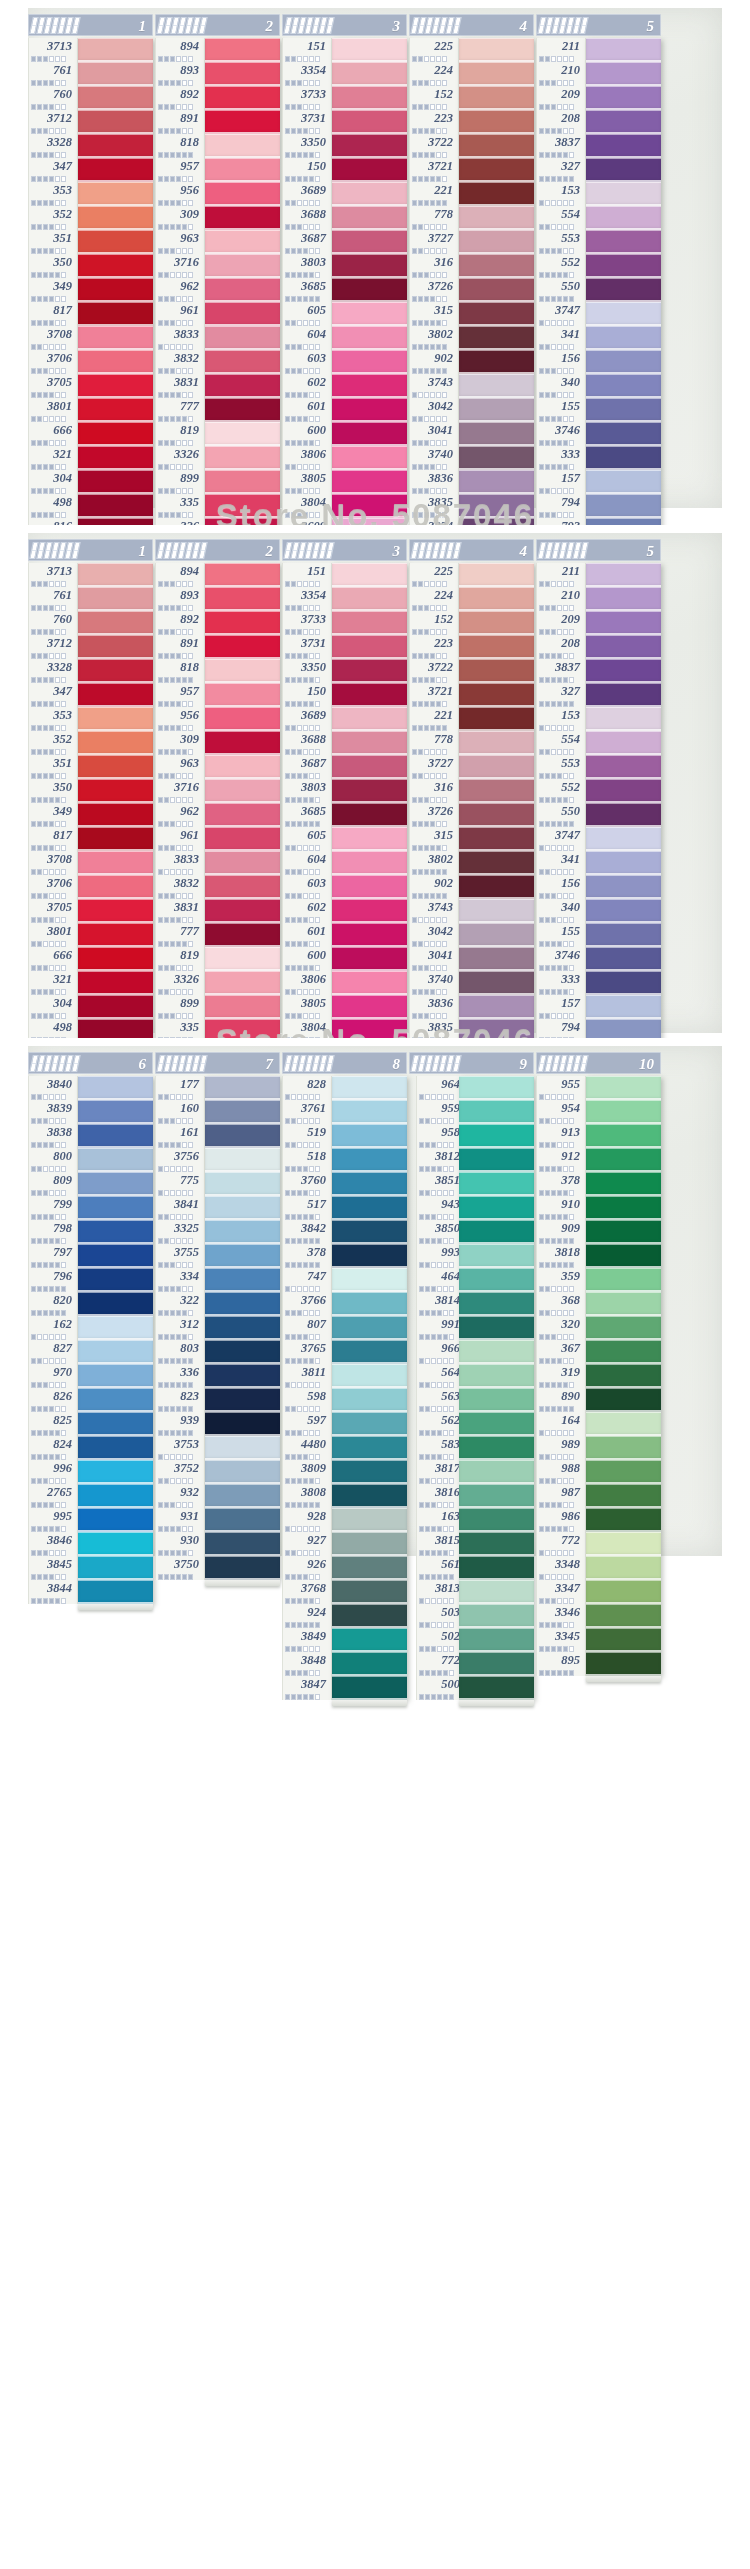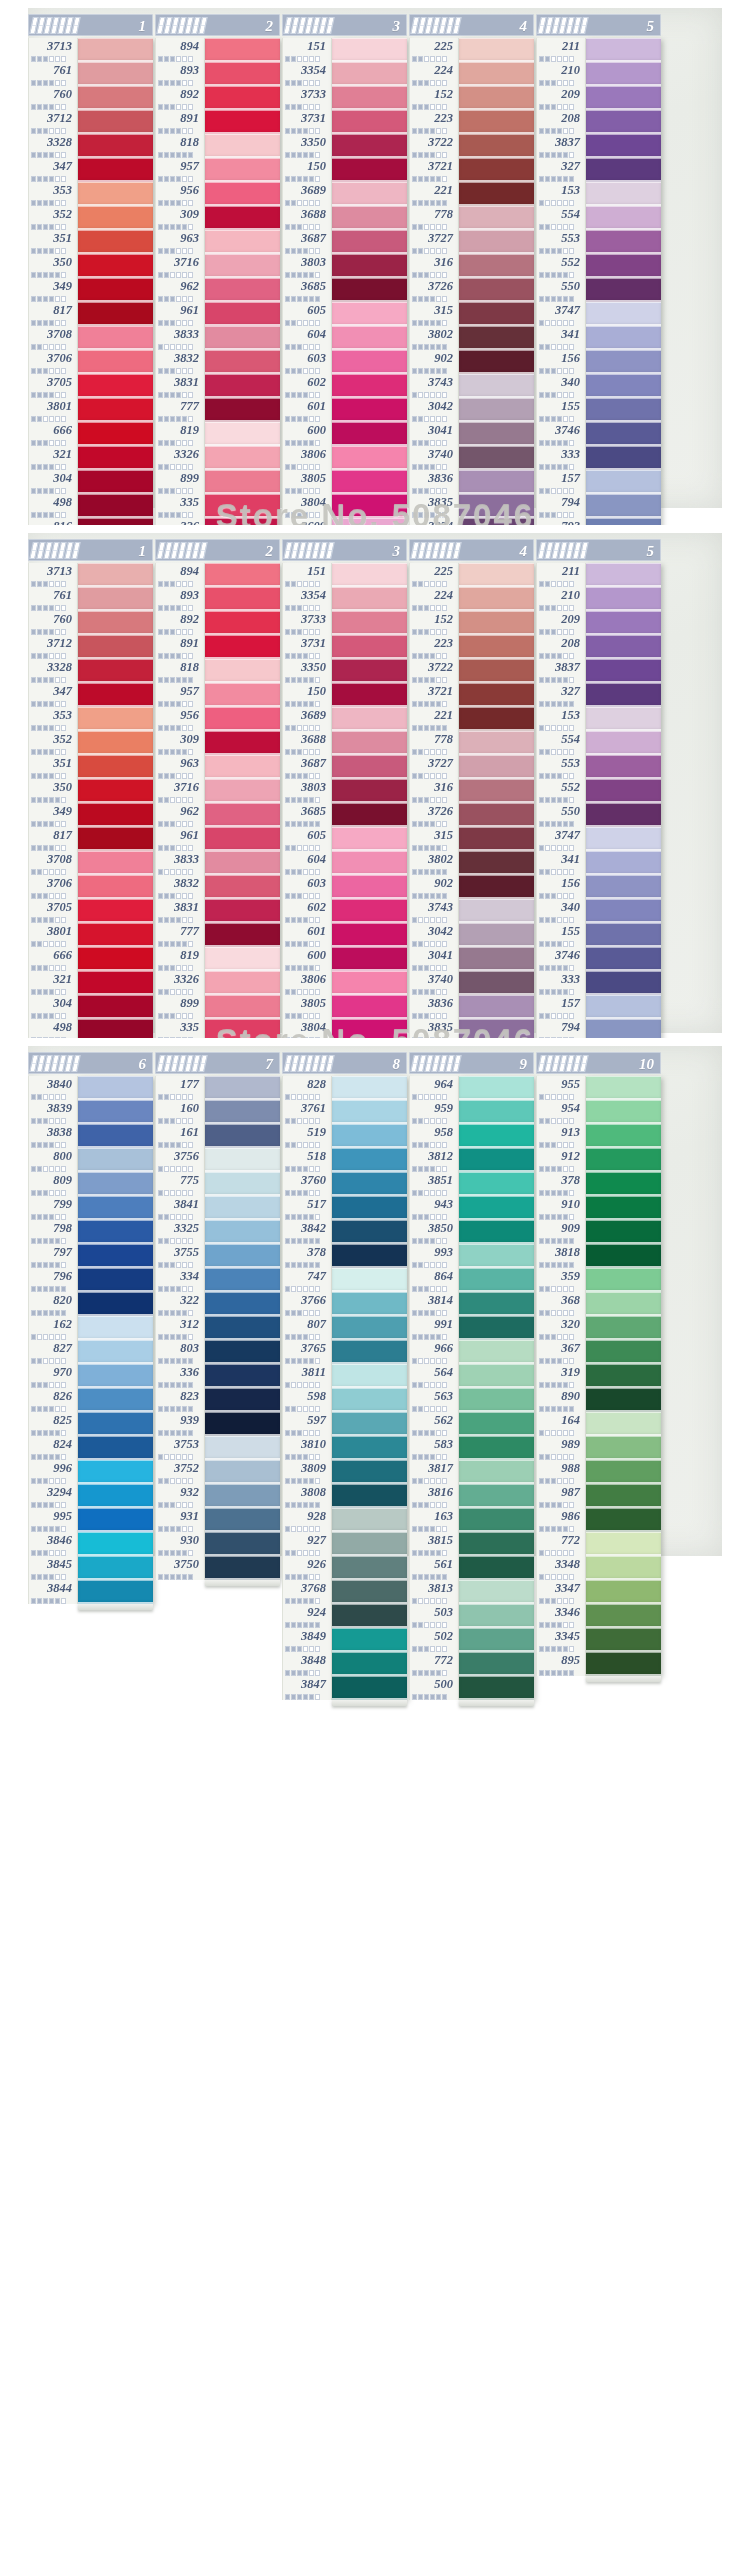--- a/index.html
+++ b/index.html
@@ -3254,21 +3254,21 @@
             <div class="bar">
               <b></b>
               <b></b>
               <b></b>
               <b class="off"></b>
               <b class="off"></b>
               <b class="off"></b>
             </div>
           </div>
           <div class="lab">
-            <div class="code">3294</div>
+            <div class="code">2765</div>
             <div class="bar">
               <b></b>
               <b></b>
               <b></b>
               <b></b>
               <b class="off"></b>
               <b class="off"></b>
             </div>
           </div>
           <div class="lab">
@@ -3784,21 +3784,21 @@
             <div class="bar">
               <b></b>
               <b></b>
               <b></b>
               <b class="off"></b>
               <b class="off"></b>
               <b class="off"></b>
             </div>
           </div>
           <div class="lab">
-            <div class="code">3810</div>
+            <div class="code">4480</div>
             <div class="bar">
               <b></b>
               <b></b>
               <b></b>
               <b></b>
               <b class="off"></b>
               <b class="off"></b>
             </div>
           </div>
           <div class="lab">
@@ -3947,21 +3947,21 @@
             <i style="left: 0px;"></i>
             <i style="left: 7px;"></i>
             <i style="left: 14px;"></i>
             <i style="left: 21px;"></i>
             <i style="left: 28px;"></i>
             <i style="left: 35px;"></i>
             <i style="left: 42px;"></i>
           </div>
           <div class="num">9</div>
         </div>
-        <div class="labels" style="width: 48px;">
+        <div class="labels" style="width: 48px; margin-left: 7px;">
           <div class="lab">
             <div class="code">964</div>
             <div class="bar">
               <b></b>
               <b class="off"></b>
               <b class="off"></b>
               <b class="off"></b>
               <b class="off"></b>
               <b class="off"></b>
             </div>
@@ -4037,21 +4037,21 @@
             <div class="bar">
               <b></b>
               <b></b>
               <b class="off"></b>
               <b class="off"></b>
               <b class="off"></b>
               <b class="off"></b>
             </div>
           </div>
           <div class="lab">
-            <div class="code">864</div>
+            <div class="code">464</div>
             <div class="bar">
               <b></b>
               <b></b>
               <b></b>
               <b class="off"></b>
               <b class="off"></b>
               <b class="off"></b>
             </div>
           </div>
           <div class="lab">

